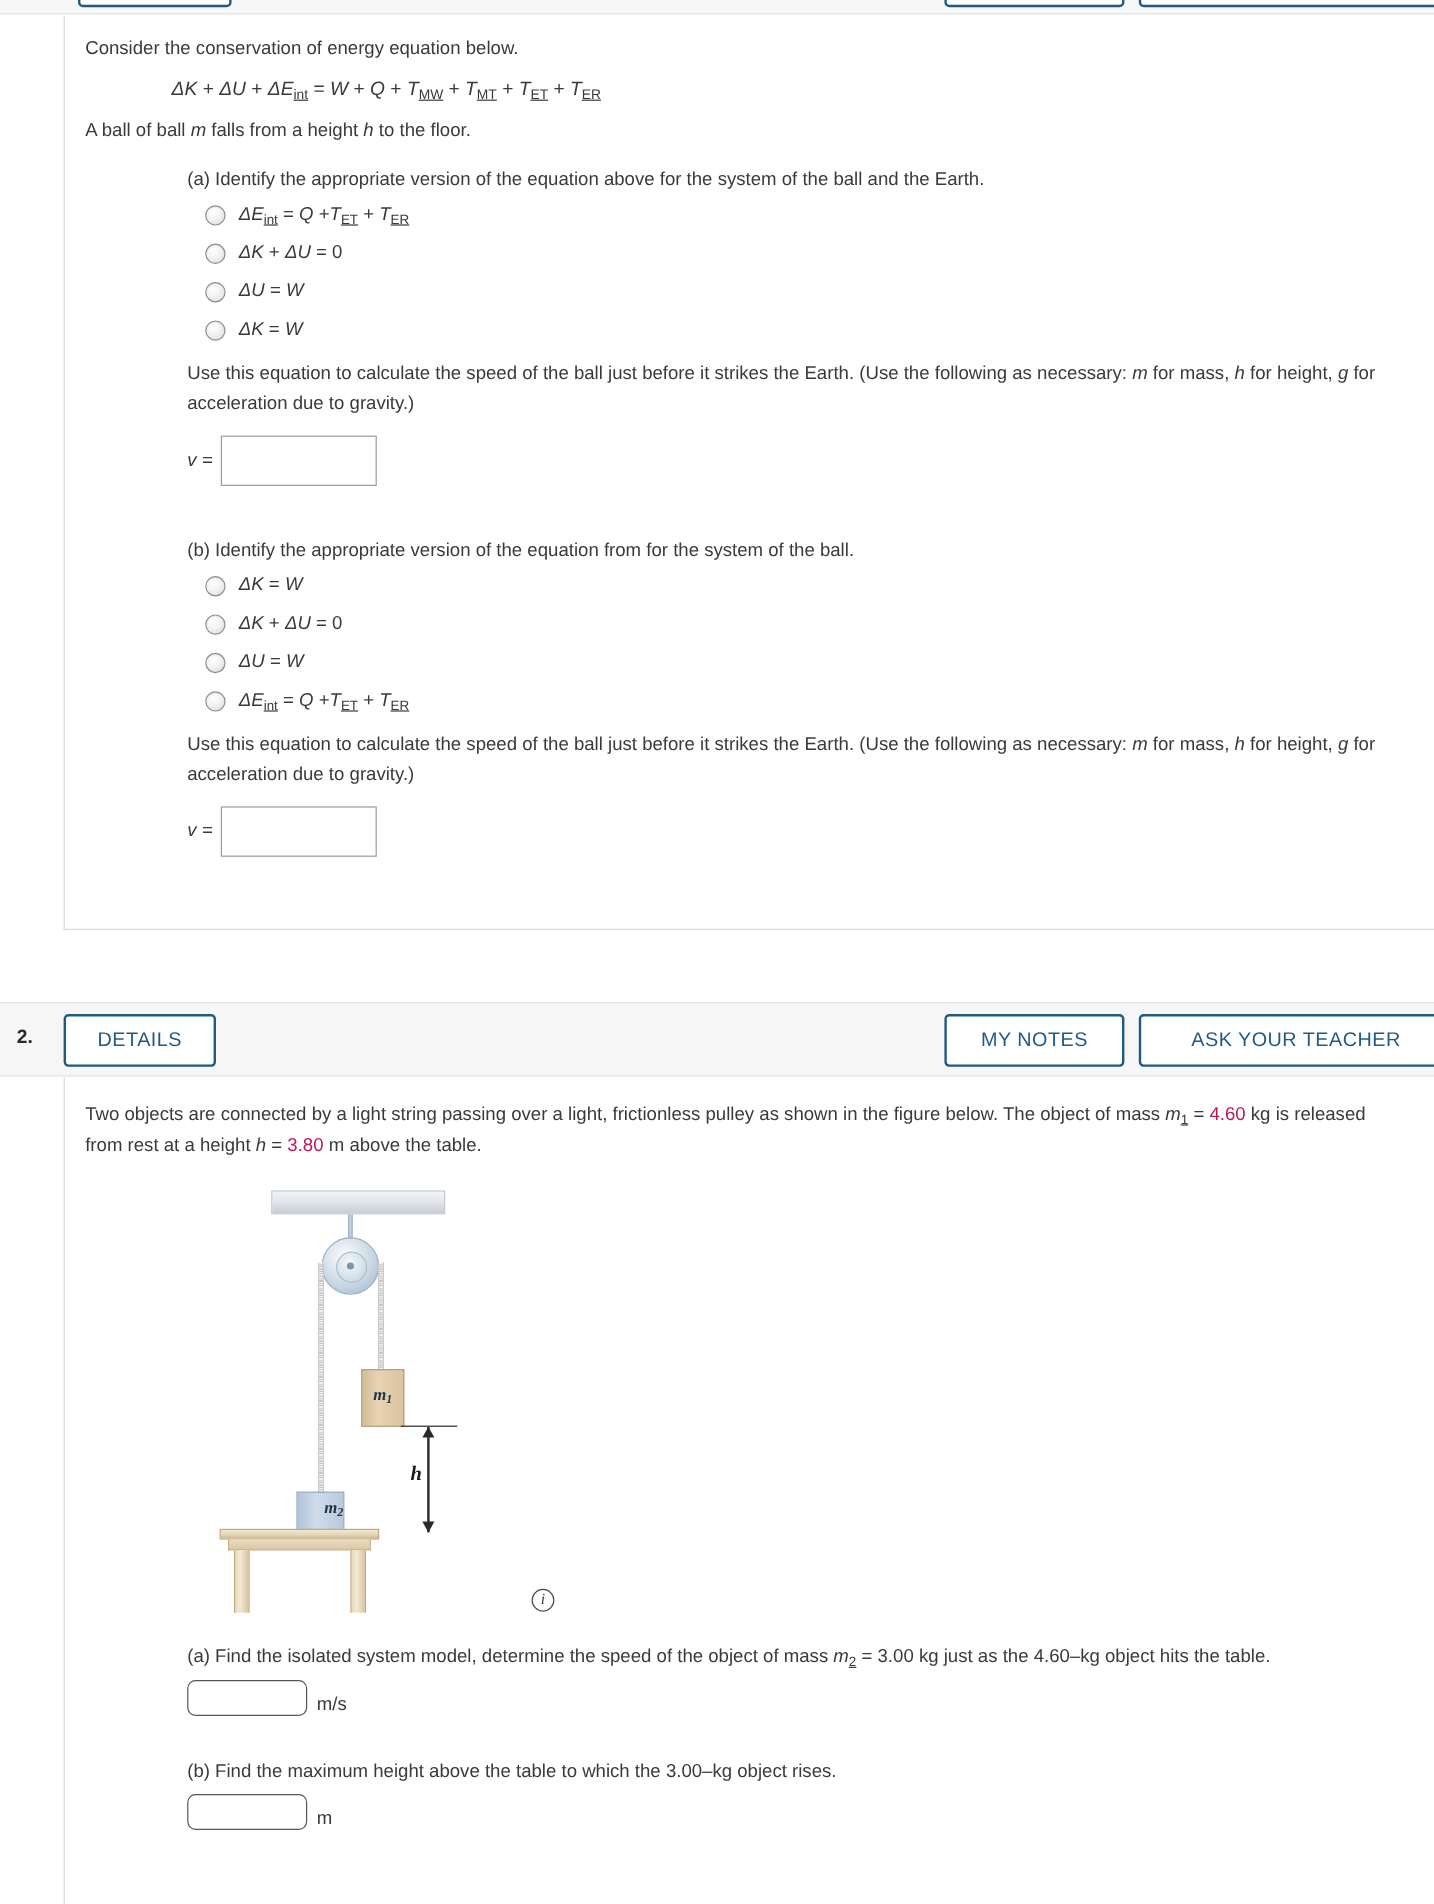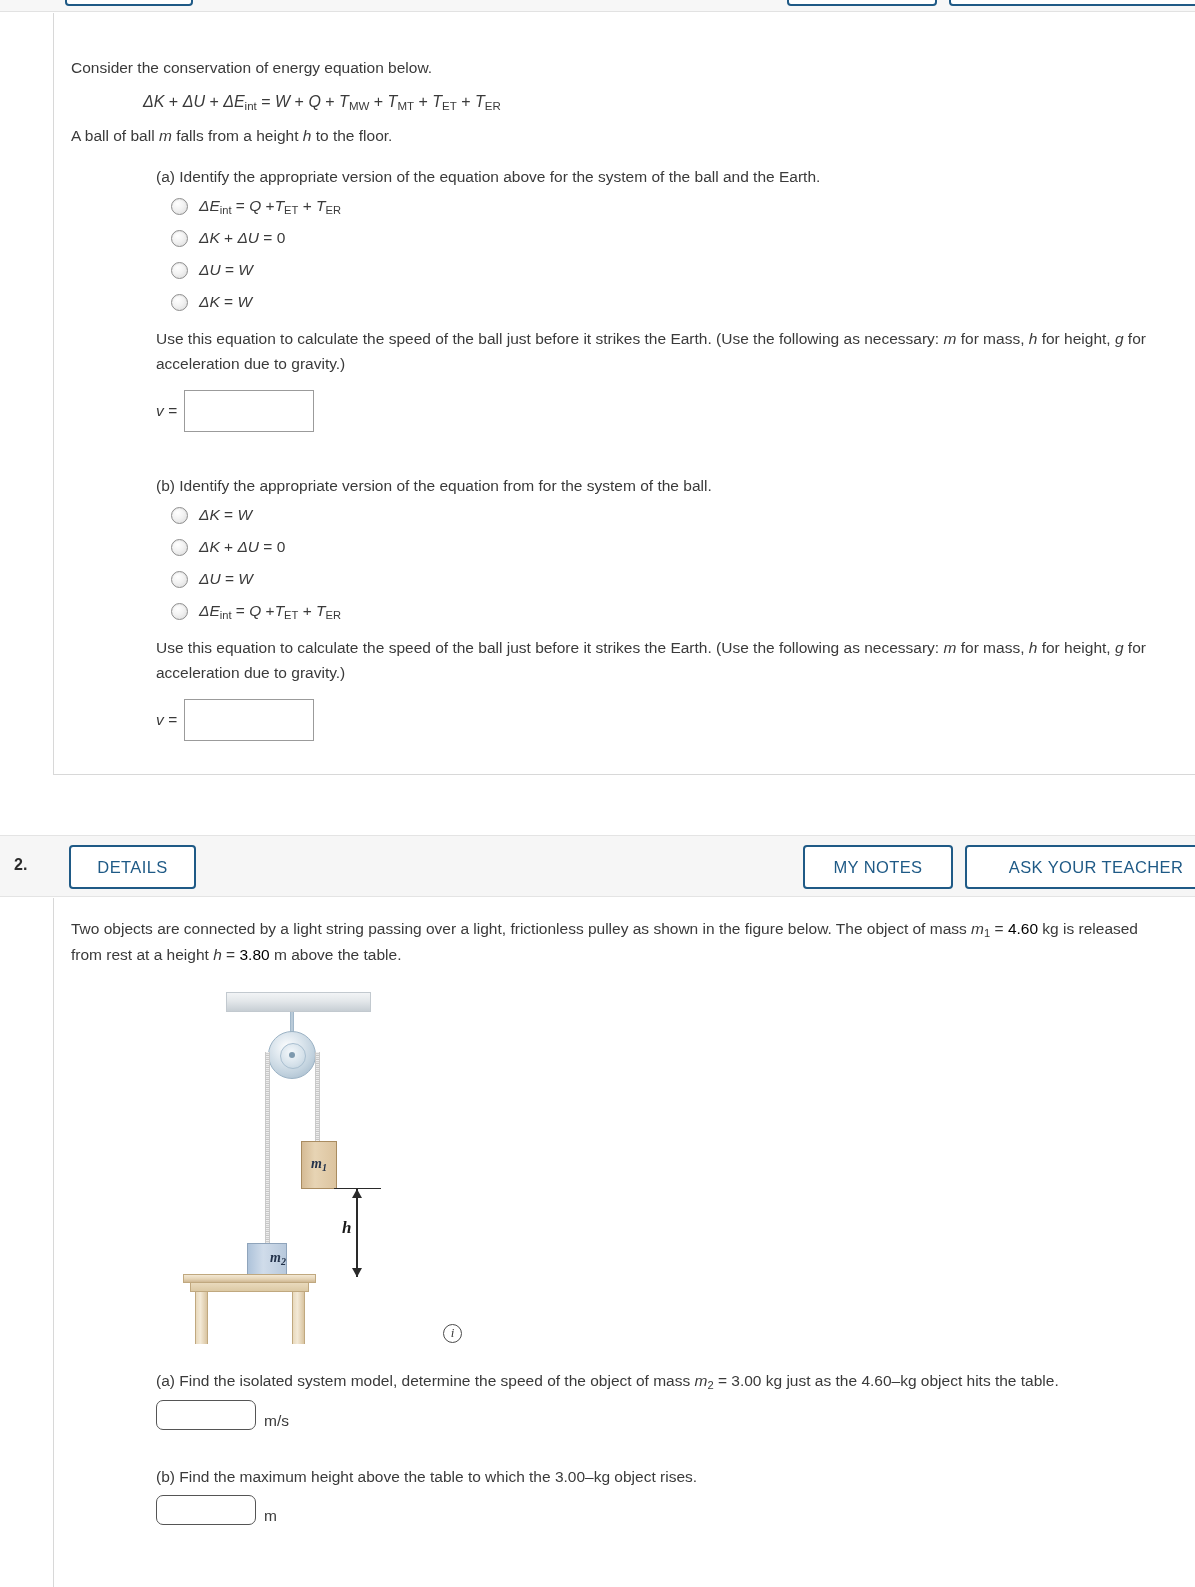--- a/index.html
+++ b/index.html
@@ -33,30 +33,30 @@
   .cut-btn.b3 { left: 949px; width: 260px; }
 
   
   .q1-panel {
     position: absolute; left: 53px; top: 13px;
     width: 1142px; height: 762px;
     border-left: 1px solid #d8d8d8;
     border-bottom: 1px solid #d8d8d8;
     background: #ffffff;
   }
-  .q1-inner { padding: 16px 0 0 17px; margin-top: 27px; }
+  .q1-inner { padding: 16px 0 0 17px; }
   .para { margin: 0 0 6px 0; line-height: 1.6; }
 
   .eqline {
     margin: 10px 0 10px 72px;
     font-size: 16px;
     line-height: 1.4;
   }
   i, .it { font-style: italic; }
-  .sub { font-size: 0.72em; vertical-align: -0.30em; font-style: normal; }
+  .sub { font-size: 0.72em; vertical-align: -0.30em; font-style: normal; text-decoration: underline; }
 
   
   .subq { margin-left: 85px; margin-top: 16px; }
   .subq-title { line-height: 1.6; }
 
   .opt-list { margin: 6px 0 0 0; padding: 0; list-style: none; }
   .opt {
     display: flex; align-items: flex-start;
     margin: 0 0 10px 0;
     height: 22px;
@@ -105,36 +105,35 @@
     position: absolute; top: 9px; height: 44px;
     border: 2px solid #1f5a86;
     border-radius: 4px;
     background: #ffffff;
     color: #1f5a86;
     font-size: 16.5px;
     letter-spacing: .4px;
     display: flex; align-items: center; justify-content: center;
     cursor: pointer;
     font-family: "Liberation Sans", sans-serif;
-    margin-left: 16px;
   }
   .hbtn.details { left: 53px;  width: 127px; }
   .hbtn.notes   { left: 787px; width: 150px; }
   .hbtn.teacher { left: 949px; width: 262px; }
 
   
   .q2-panel {
     position: absolute; left: 53px; top: 898px;
     width: 1142px; height: 689px;
     border-left: 1px solid #d8d8d8;
     background: #ffffff;
   }
   .q2-inner { padding: 18px 0 0 17px; }
   .q2-stem { line-height: 1.62; max-width: 1075px; }
-  .redval { color: #000000; }
+  .redval { color: #be185d; }
 
   
   .figure {
     position: relative;
     width: 300px; height: 370px;
     margin: 18px 0 0 108px;
   }
   .ceiling {
     position: absolute; left: 47px; top: 6px;
     width: 145px; height: 20px;

